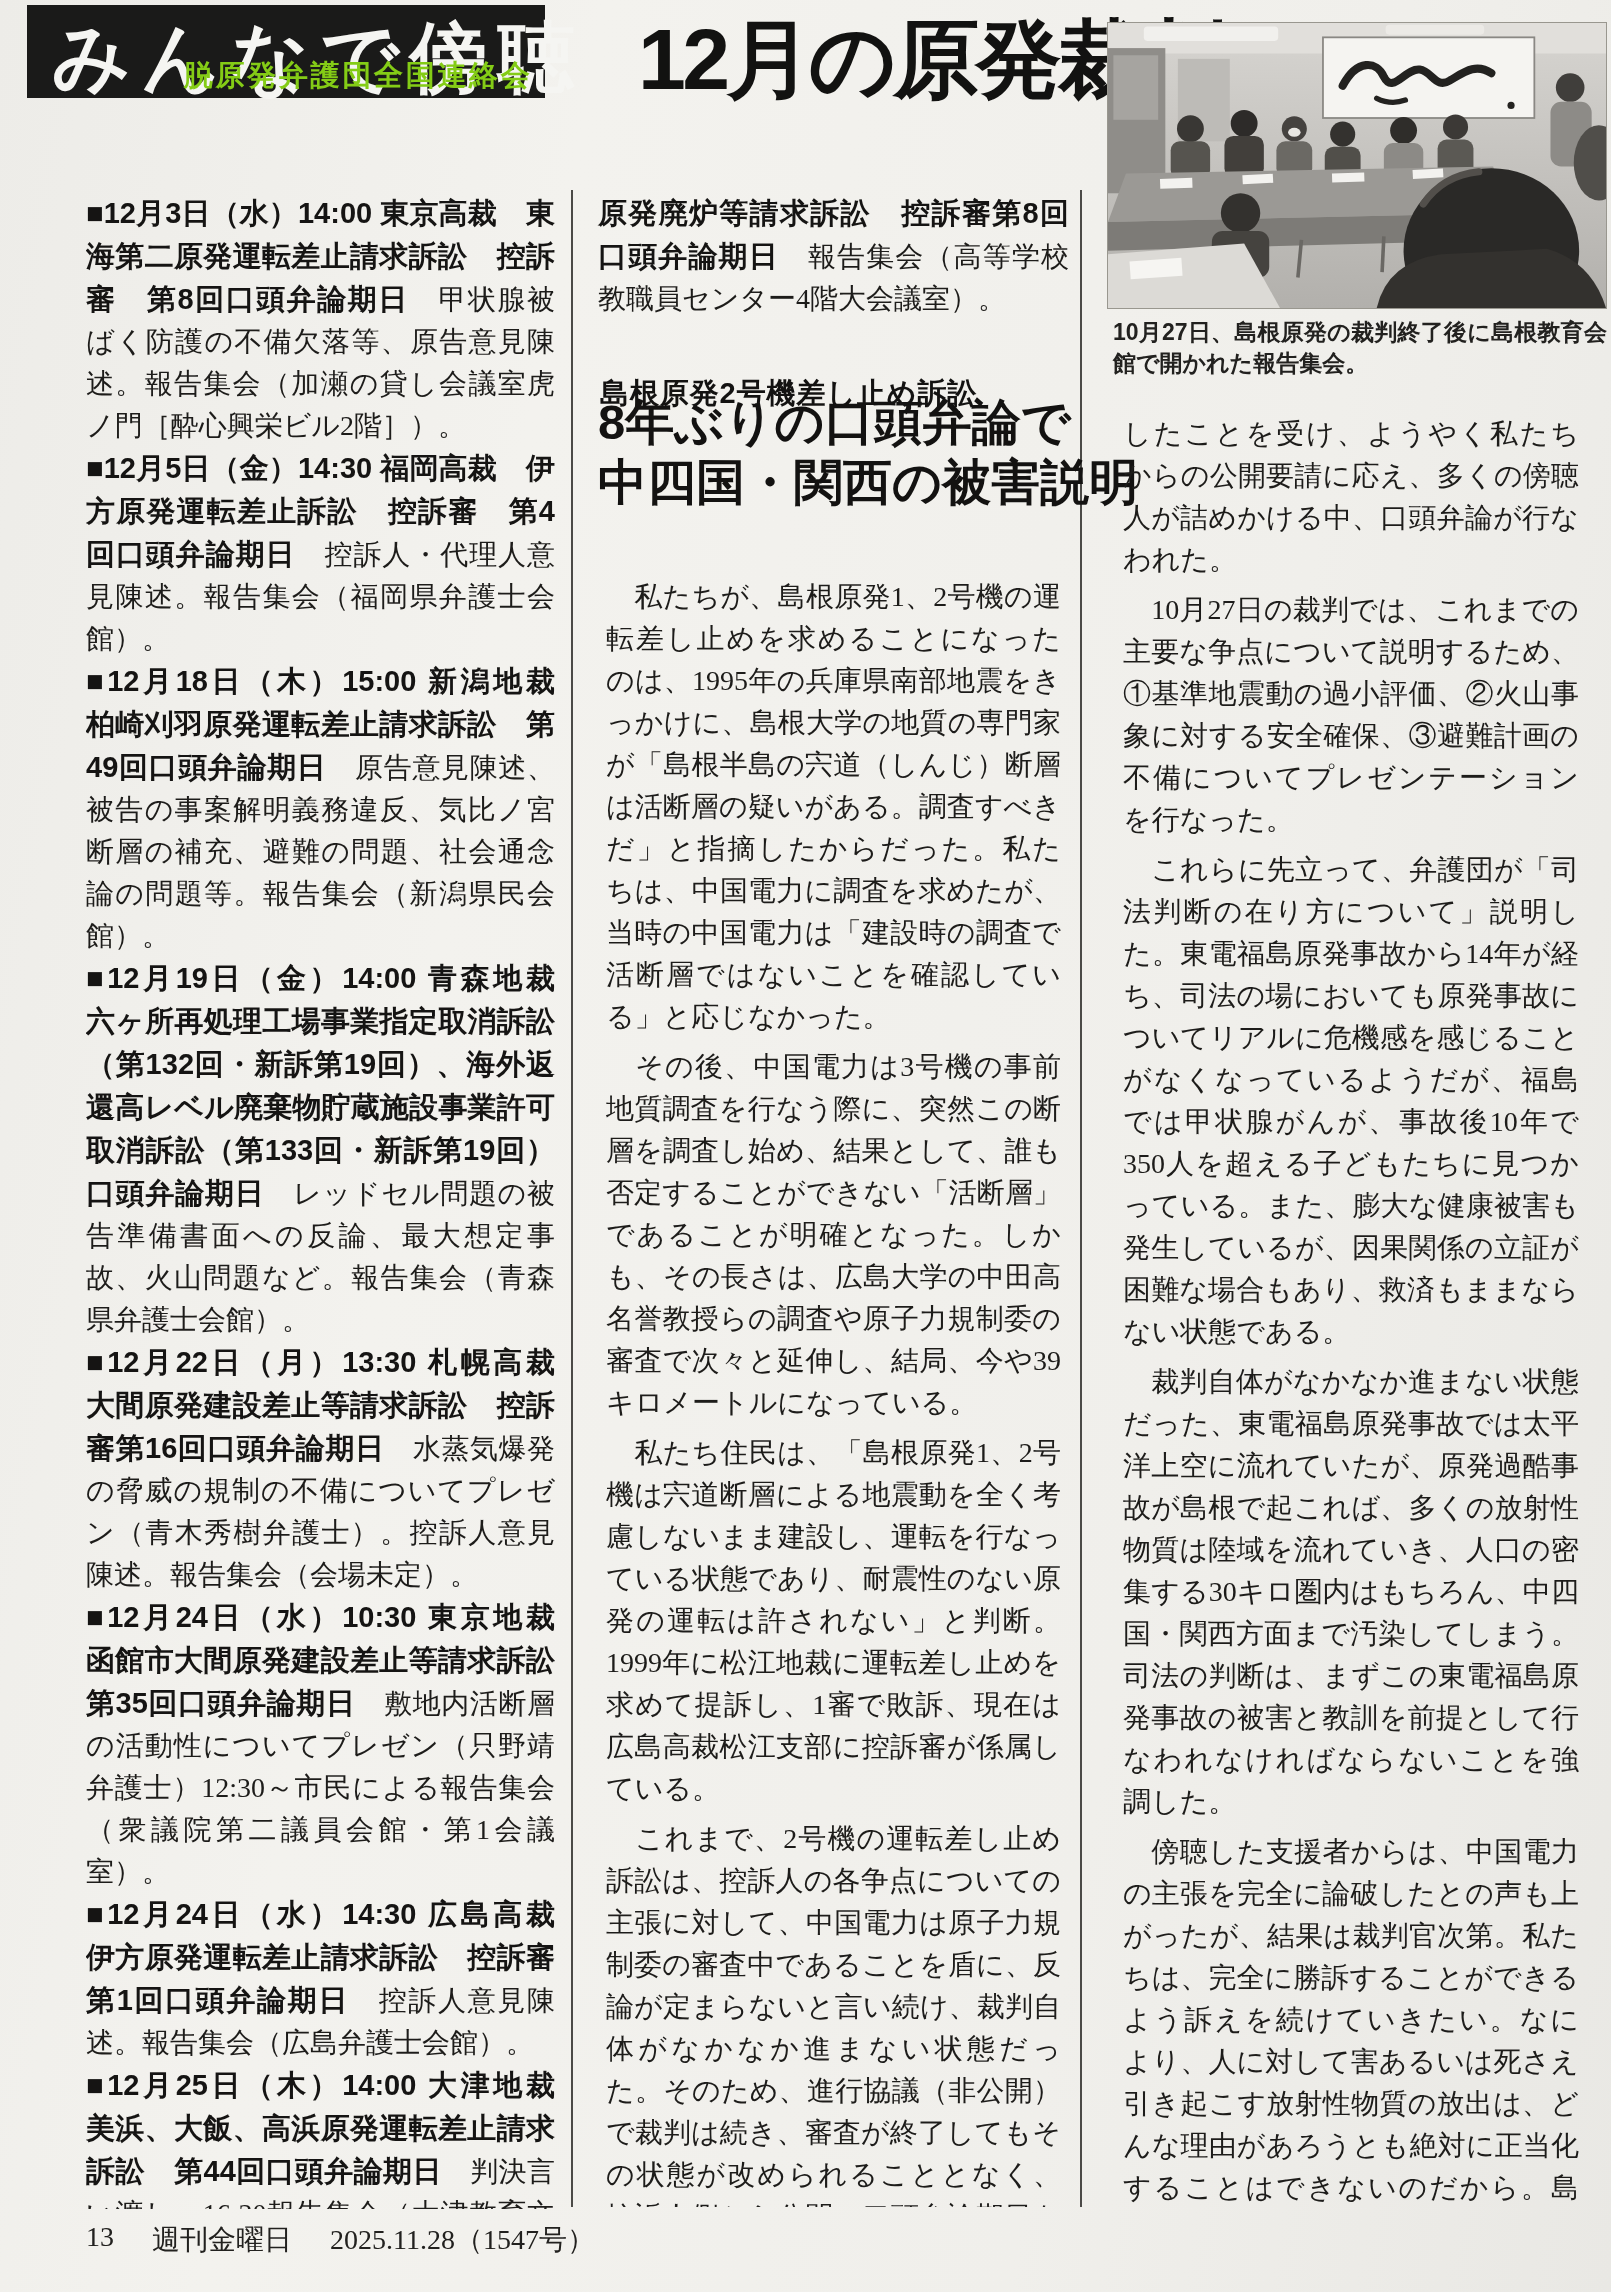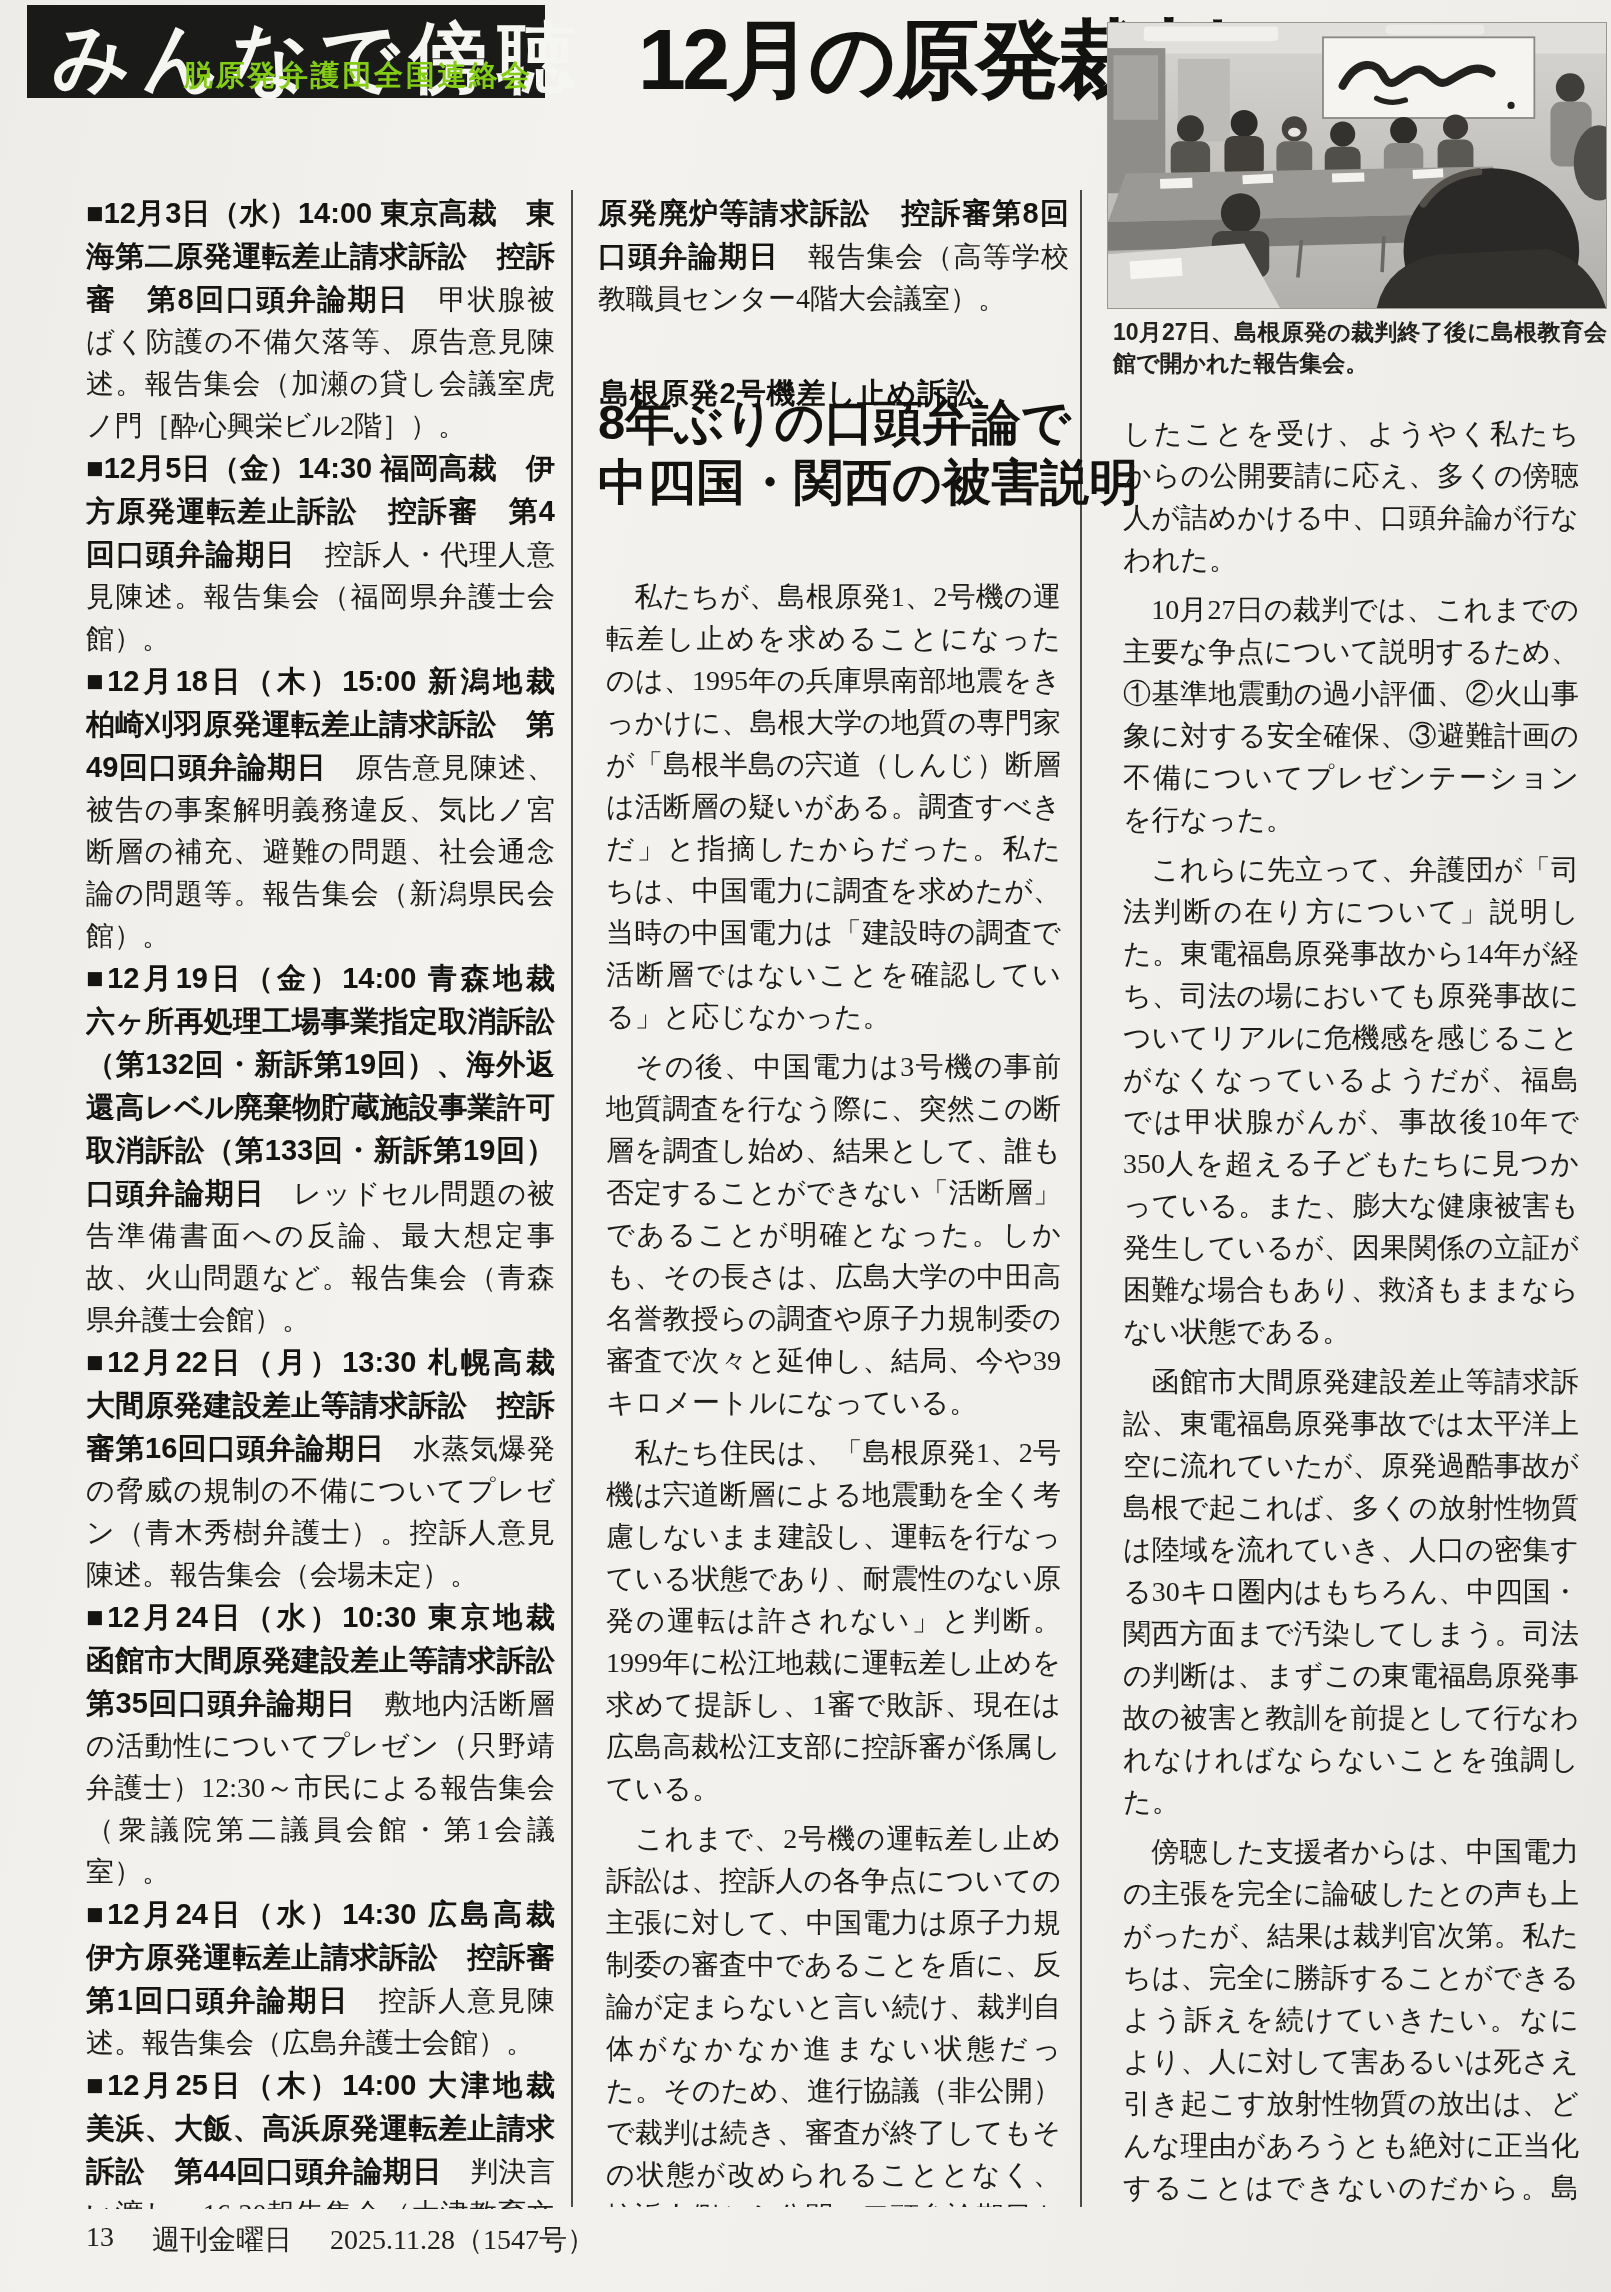--- a/index.html
+++ b/index.html
@@ -157,21 +157,21 @@
       <p class="article-par">　その後、中国電力は3号機の事前地質調査を行なう際に、突然この断層を調査し始め、結果として、誰も否定することができない「活断層」であることが明確となった。しかも、その長さは、広島大学の中田高名誉教授らの調査や原子力規制委の審査で次々と延伸し、結局、今や39キロメートルになっている。</p>
       <p class="article-par">　私たち住民は、「島根原発1、2号機は宍道断層による地震動を全く考慮しないまま建設し、運転を行なっている状態であり、耐震性のない原発の運転は許されない」と判断。1999年に松江地裁に運転差し止めを求めて提訴し、1審で敗訴、現在は広島高裁松江支部に控訴審が係属している。</p>
       <p class="article-par">　これまで、2号機の運転差し止め訴訟は、控訴人の各争点についての主張に対して、中国電力は原子力規制委の審査中であることを盾に、反論が定まらないと言い続け、裁判自体がなかなか進まない状態だった。そのため、進行協議（非公開）で裁判は続き、審査が終了してもその状態が改められることとなく、控訴人側から公開の口頭弁論期日を開くよう求め続けていた。</p>
     </div>
 
   <div class="col col-3-body">
     <div>
         <p class="article-par">したことを受け、ようやく私たちからの公開要請に応え、多くの傍聴人が詰めかける中、口頭弁論が行なわれた。</p>
         <p class="article-par">　10月27日の裁判では、これまでの主要な争点について説明するため、①基準地震動の過小評価、②火山事象に対する安全確保、③避難計画の不備についてプレゼンテーションを行なった。</p>
         <p class="article-par">　これらに先立って、弁護団が「司法判断の在り方について」説明した。東電福島原発事故から14年が経ち、司法の場においても原発事故についてリアルに危機感を感じることがなくなっているようだが、福島では甲状腺がんが、事故後10年で350人を超える子どもたちに見つかっている。また、膨大な健康被害も発生しているが、因果関係の立証が困難な場合もあり、救済もままならない状態である。</p>
-        <p class="article-par">　函館市大間原発建設差止等請求訴訟、東電福島原発事故では太平洋上空に流れていたが、原発過酷事故が島根で起これば、多くの放射性物質は陸域を流れていき、人口の密集する30キロ圏内はもちろん、中四国・関西方面まで汚染してしまう。司法の判断は、まずこの東電福島原発事故の被害と教訓を前提として行なわれなければならないことを強調した。</p>
+        <p class="article-par">　裁判自体がなかなか進まない状態だった、東電福島原発事故では太平洋上空に流れていたが、原発過酷事故が島根で起これば、多くの放射性物質は陸域を流れていき、人口の密集する30キロ圏内はもちろん、中四国・関西方面まで汚染してしまう。司法の判断は、まずこの東電福島原発事故の被害と教訓を前提として行なわれなければならないことを強調した。</p>
         <p class="article-par">　傍聴した支援者からは、中国電力の主張を完全に論破したとの声も上がったが、結果は裁判官次第。私たちは、完全に勝訴することができるよう訴えを続けていきたい。なにより、人に対して害あるいは死さえ引き起こす放射性物質の放出は、どんな理由があろうとも絶対に正当化することはできないのだから。島根原発は廃炉しかないことを法廷で聞きたいと切望している。</p>
       </div>
 
   </div>
 
   <div class="footer">
     <span>13</span>
     <span>週刊金曜日</span>
     <span>2025.11.28（1547号）</span>
   </div>

